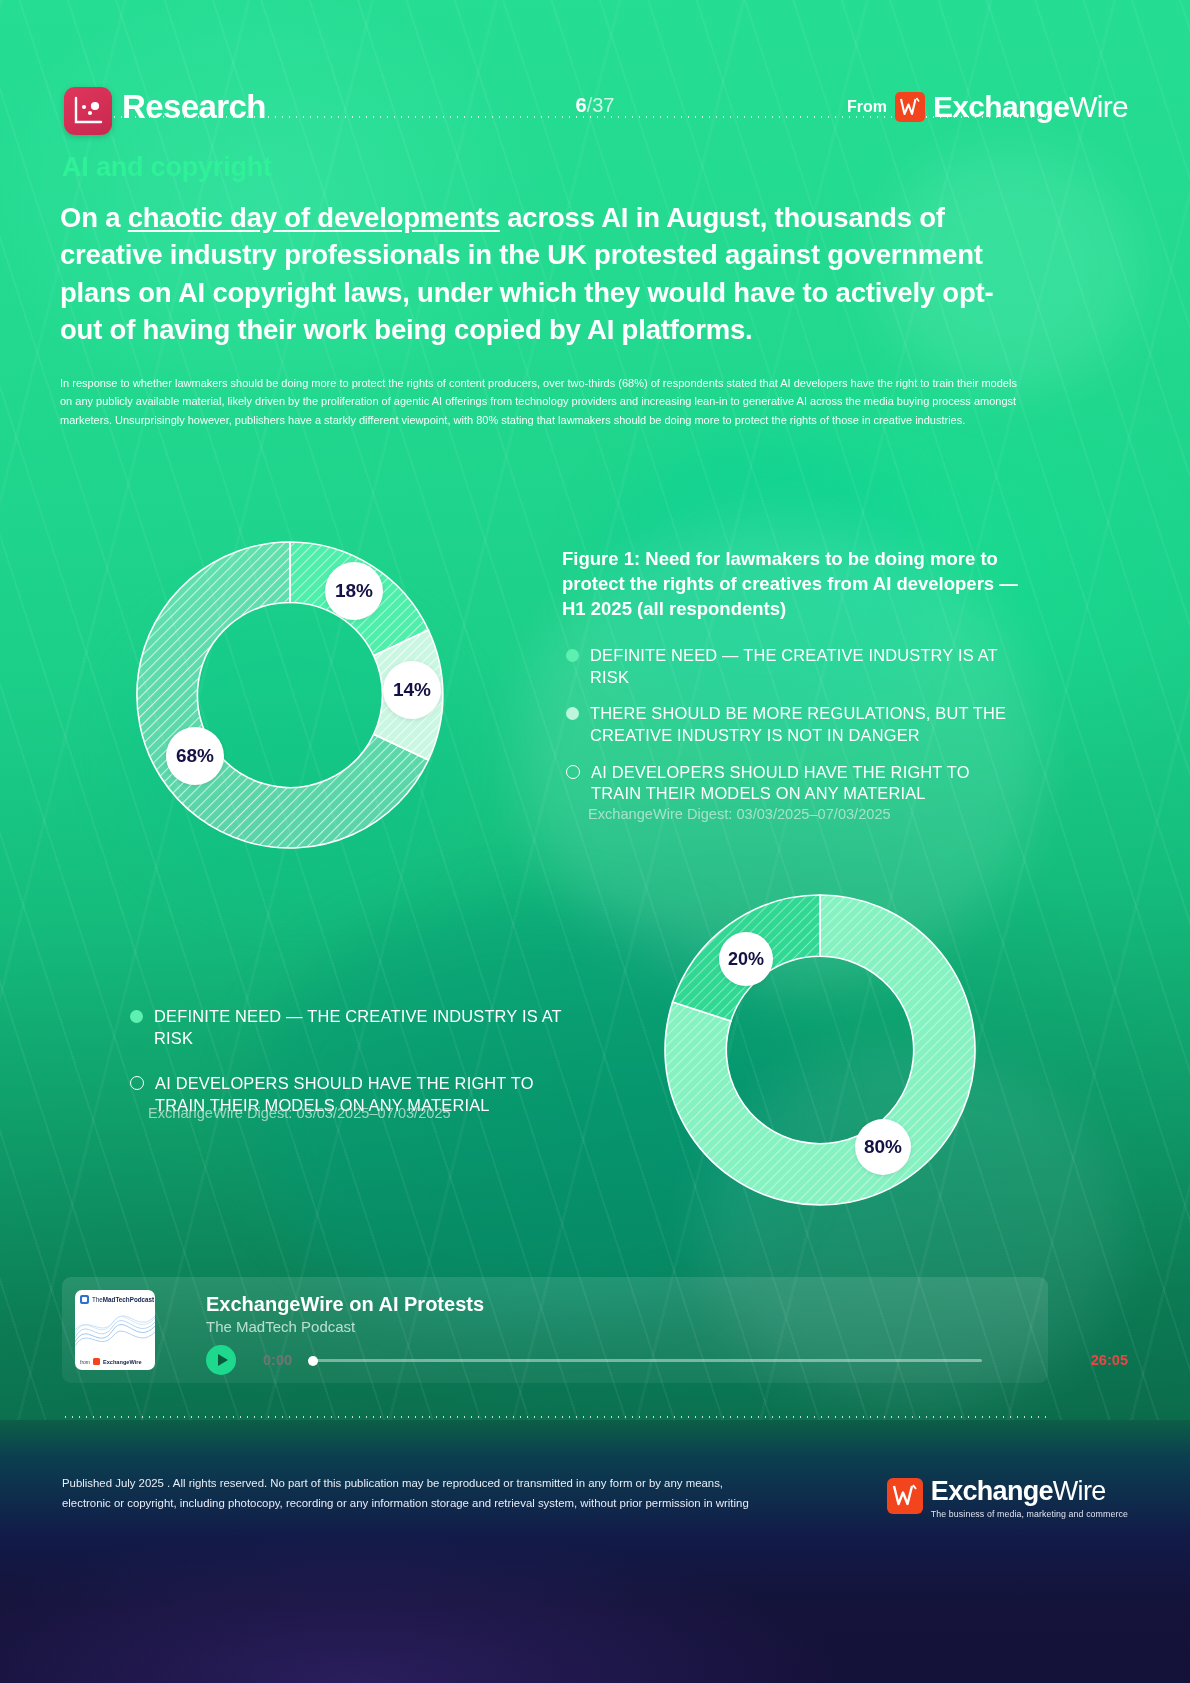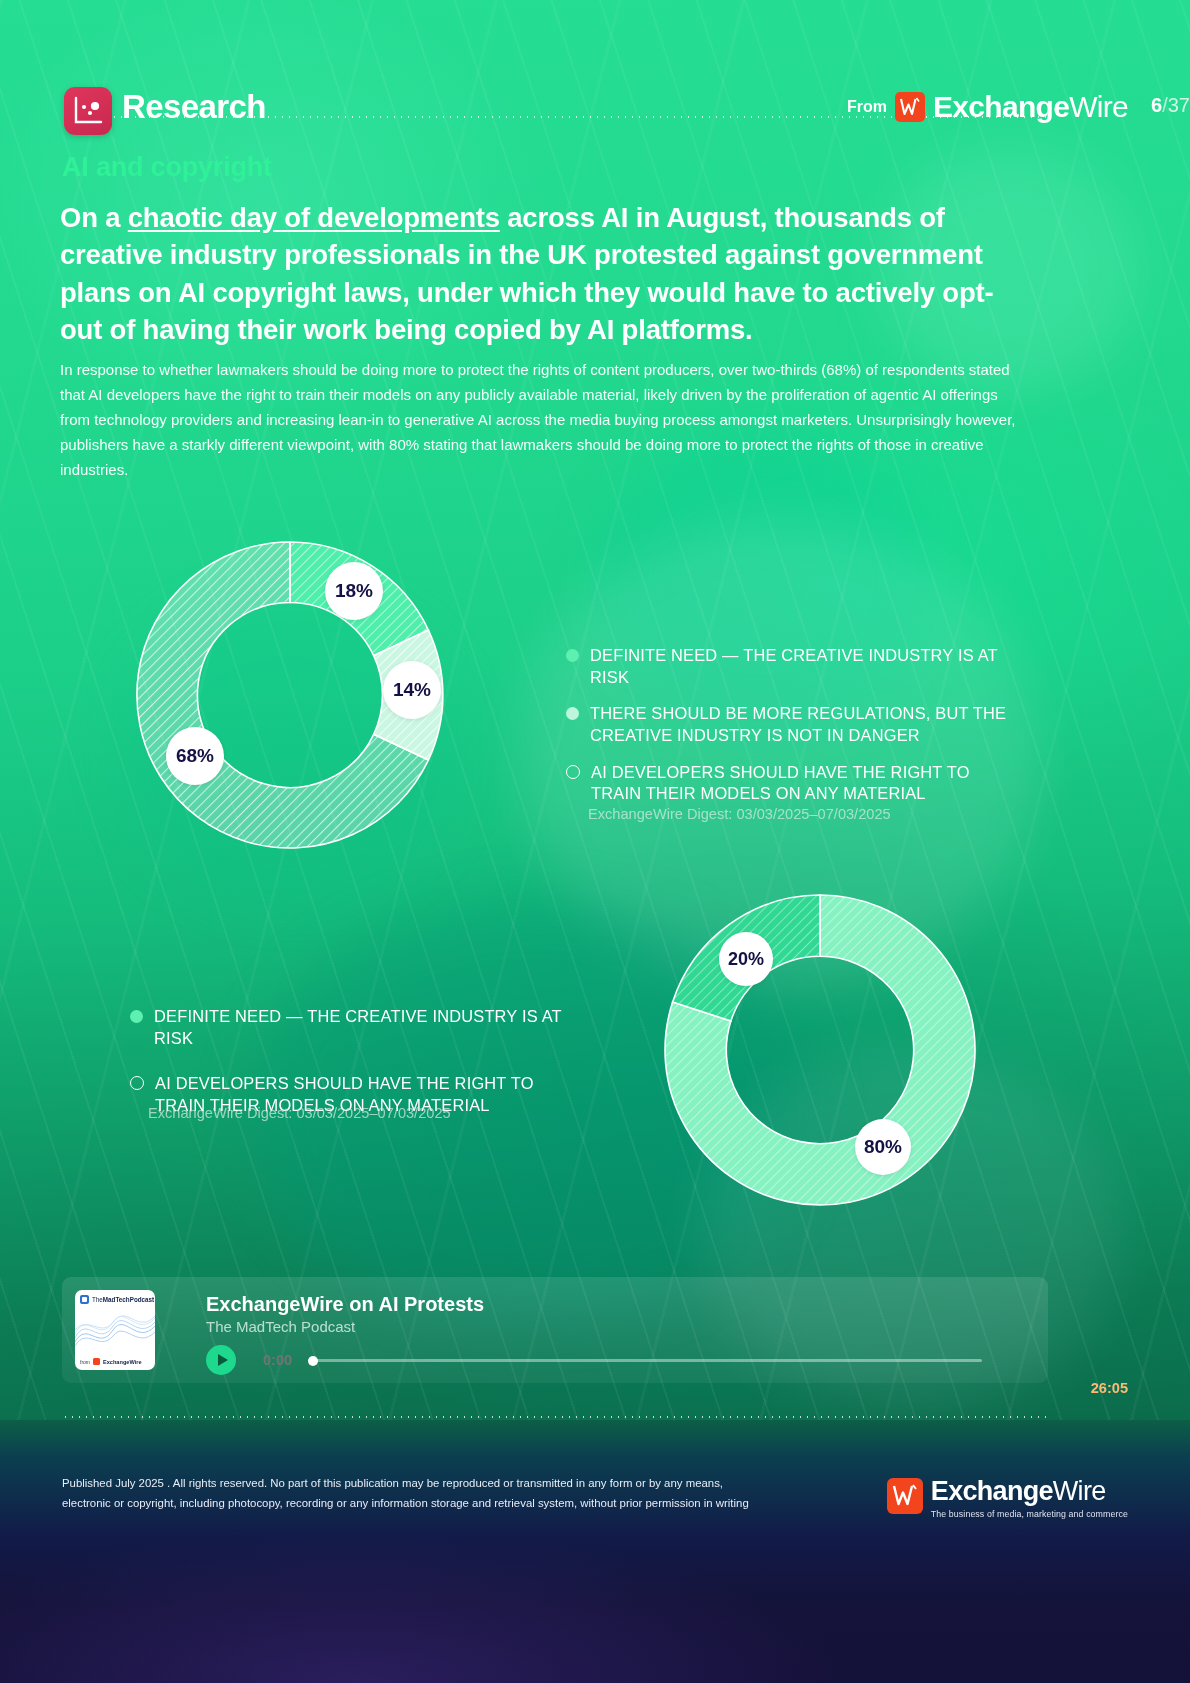--- a/index.html
+++ b/index.html
@@ -70,21 +70,21 @@
     width:48px; height:48px; border-radius:11px;
     background:linear-gradient(150deg,#e0365c,#c8284f);
     box-shadow:0 2px 6px rgba(0,0,0,0.18);
   }
   .research-badge svg { position:absolute; left:8px; top:8px; }
   .research-word {
     position:absolute; left:122px; top:56px;
     font-size:33px; font-weight:bold; color:#fff; letter-spacing:-0.6px;
   }
   .pager {
-    position:absolute; left:0; top:62px; width:1190px; text-align:right;
+    position:absolute; left:0; top:62px; width:1190px; text-align:center;
     font-size:20px; color:rgba(255,255,255,0.78);
   }
   .pager .cur { font-weight:bold; color:#ffffff; }
   .pager .sl { color:rgba(255,255,255,0.66); }
   .from-block { position:absolute; right:62px; top:58px; display:flex; align-items:center; gap:8px; }
   .from-label { font-size:16px; font-weight:bold; color:#ffffff; }
   .ew-mark {
     width:30px; height:30px; border-radius:5px;
     background:#f2451d; position:relative; display:inline-block;
   }
@@ -97,22 +97,22 @@
     position:absolute; left:62px; top:152px;
     font-size:27px; font-weight:bold; color:#2ff198; letter-spacing:-0.2px;
   }
   .lede {
     position:absolute; left:60px; top:199px; width:965px;
     font-size:27.5px; font-weight:bold; line-height:1.36;
     color:#ffffff; letter-spacing:-0.2px;
   }
   .lede .lnk { text-decoration:underline; text-underline-offset:3px; }
   .body-para {
-    position:absolute; left:60px; top:358px; width:965px;
-    font-size:15px; line-height:1.66; color:#f2fffa;
+    position:absolute; left:60px; top:374px; width:965px;
+    font-size:11px; line-height:1.66; color:#f2fffa;
   }
 
   
   .donut { position:absolute; }
   .pctbubble {
     position:absolute; border-radius:50%; background:#ffffff;
     color:#131145; font-weight:bold; display:flex;
     align-items:center; justify-content:center;
     box-shadow:0 1px 4px rgba(0,0,0,0.10);
   }
@@ -157,21 +157,21 @@
     background:#1ed98d; display:flex; align-items:center; justify-content:center;
   }
   .play-btn .tri {
     width:0; height:0; border-left:10px solid #0a5a3c;
     border-top:6.5px solid transparent; border-bottom:6.5px solid transparent;
     margin-left:3px;
   }
   .time-cur { position:absolute; left:263px; top:1352px; font-size:14.6px; font-weight:bold; color:#737373; }
   .scrub { position:absolute; left:308px; top:1359px; width:674px; height:3px; background:rgba(255,255,255,0.42); border-radius:2px; }
   .scrub .knob { position:absolute; left:0; top:-3.5px; width:10px; height:10px; border-radius:50%; background:#ffffff; }
-  .time-tot { position:absolute; right:62px; top:1352px; font-size:14.6px; font-weight:bold; color:#fdba74;margin-top:28px; }
+  .time-tot { position:absolute; right:62px; top:1352px; font-size:14.6px; font-weight:bold; color:#ef4444; }
 
   
   .legal { position:absolute; left:62px; top:1474px; width:700px; font-size:11.4px; line-height:1.72; color:#e9edf6; }
   .legal a, .legal .url { color:#f2764a; text-decoration:none; }
   .legal .sep { color:#f2764a; }
   .foot-logo { position:absolute; right:62px; top:1478px; display:flex; align-items:flex-start; gap:8px; }
   .foot-logo .fm { width:36px; height:36px; border-radius:6px; background:#f2451d; position:relative; }
   .foot-logo .fm svg { position:absolute; left:5px; top:6px; }
   .foot-txt .fn { font-size:27px; font-weight:bold; color:#fff; letter-spacing:-0.7px; line-height:1; }
   .foot-txt .fn .light { font-weight:normal; }
@@ -253,20 +253,21 @@
         <path d="M 138.4 -65.0 A 153 153 0 0 1 138.4 65.0 L 83.7 39.3 A 92.5 92.5 0 0 0 83.7 -39.3 Z" fill="url(#h2)" stroke="#ffffff" stroke-width="1.6"></path>
 
         <path d="M 138.4 65.0 A 153 153 0 1 1 0 -153 L 0 -92.5 A 92.5 92.5 0 1 0 83.7 39.3 Z" fill="url(#h3)" stroke="#ffffff" stroke-width="1.6"></path>
       </g>
     </svg>
   </div>
   <div class="pctbubble" style="left:325px; top:562px; width:58px; height:58px; font-size:19px;">18%</div>
   <div class="pctbubble" style="left:383px; top:661px; width:58px; height:58px; font-size:19px;">14%</div>
   <div class="pctbubble" style="left:166px; top:727px; width:58px; height:58px; font-size:19px;">68%</div>
 
+  <div class="fig-title" style="left:562px; top:547px; width:462px;"><span class="ft">Figure 1:</span><span> Need for lawmakers to be doing more to protect the rights of creatives from AI developers — H1 2025 (all respondents)</span></div>
 
   <div class="legend" style="left:566px; top:645px; width:452px;">
     <div class="legend-row">
       <span class="bullet solid-mid"></span>
       <span class="legend-label">DEFINITE NEED — THE CREATIVE INDUSTRY IS AT RISK</span>
     </div>
     <div class="legend-row">
       <span class="bullet solid-pale"></span>
       <span class="legend-label">THERE SHOULD BE MORE REGULATIONS, BUT THE CREATIVE INDUSTRY IS NOT IN DANGER</span>
     </div>

